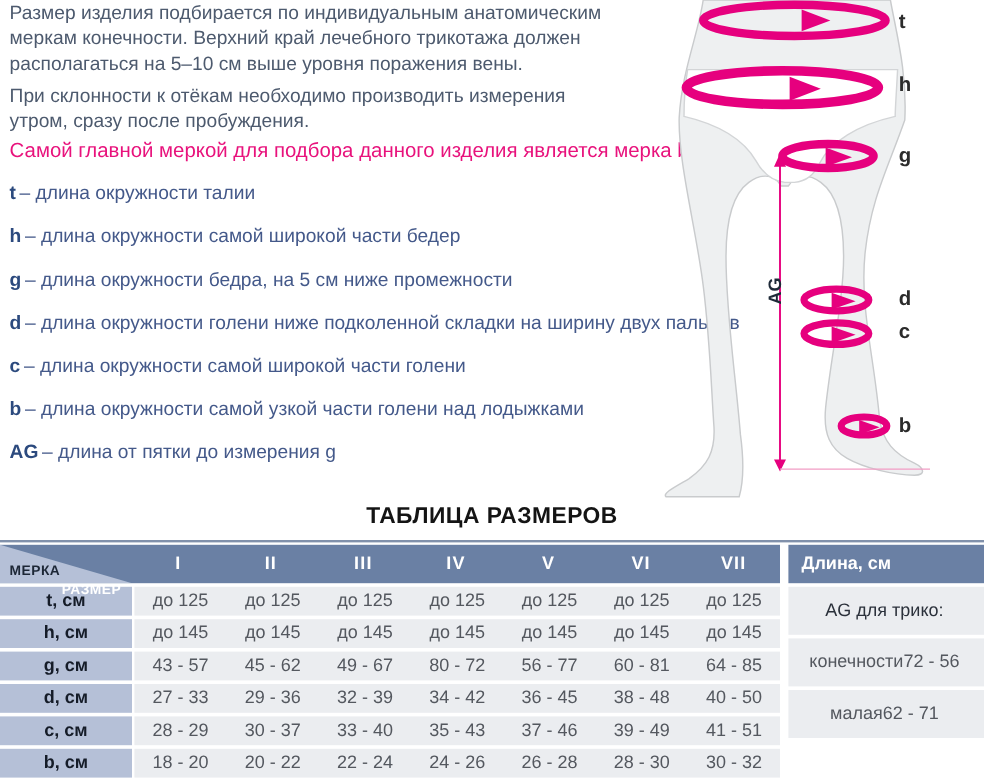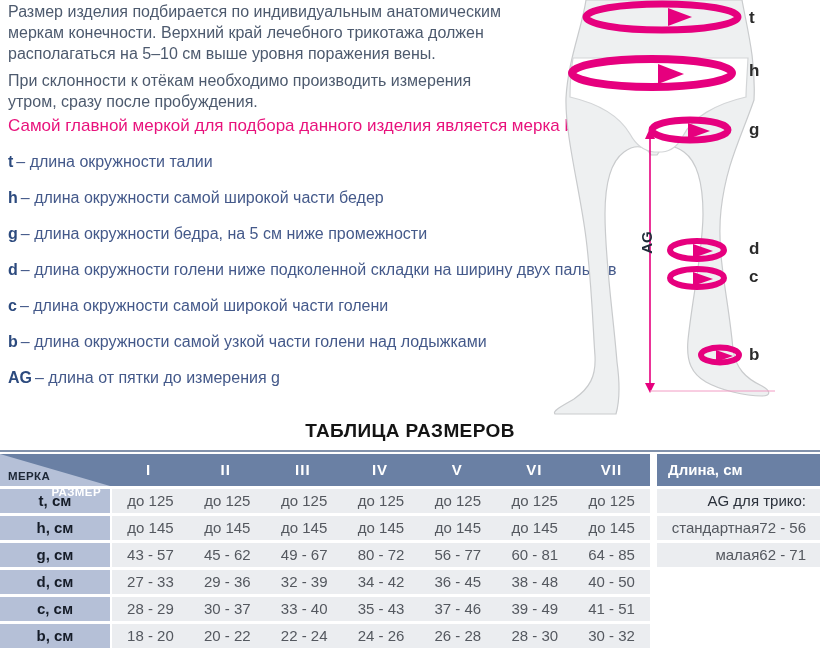--- a/index.html
+++ b/index.html
@@ -70,22 +70,22 @@
   }
   .mt-vals { flex:1; display:flex; background:#ebedf0; }
   .mt-val { flex:1; text-align:center; line-height:24px; font-size:15px; color:#54585f; }
   
   .len-panel { position:absolute; left:657px; top:454px; width:163px; }
   .lp-header {
     height:32px; background:#6a80a4; color:#fff; font-weight:bold;
     font-size:15px; line-height:32px; padding-left:11px; box-sizing:border-box;
   }
   .lp-row {
-    height:24px; margin-top:3px; background:#ebedf0;
-    display:flex; justify-content:flex-end; align-items:center;
+    height:40px; margin-top:3px; background:#ebedf0;
+    display:flex; justify-content:center; align-items:center;
     padding:0 14px 0 11px; box-sizing:border-box;
     font-size:15px; color:#54585f; line-height:24px;
   }
   .lp-row .lbl { white-space:nowrap; }
   .lp-subtitle { color:#2b313b; }
 </style>
 </head>
 <body>
 
 <div class="page">
@@ -255,21 +255,21 @@
       </div>
     </div>
   </div>
 
   <div class="len-panel">
     <div class="lp-header">Длина, см</div>
     <div class="lp-row lp-subtitle">
       <span class="lbl">AG для трико:</span>
     </div>
     <div class="lp-row">
-      <span class="lbl">стандартная</span>
+      <span class="lbl">конечности</span>
       <span>72 - 56</span>
     </div>
     <div class="lp-row">
       <span class="lbl">малая</span>
       <span>62 - 71</span>
     </div>
   </div>
 
 </div>
 

